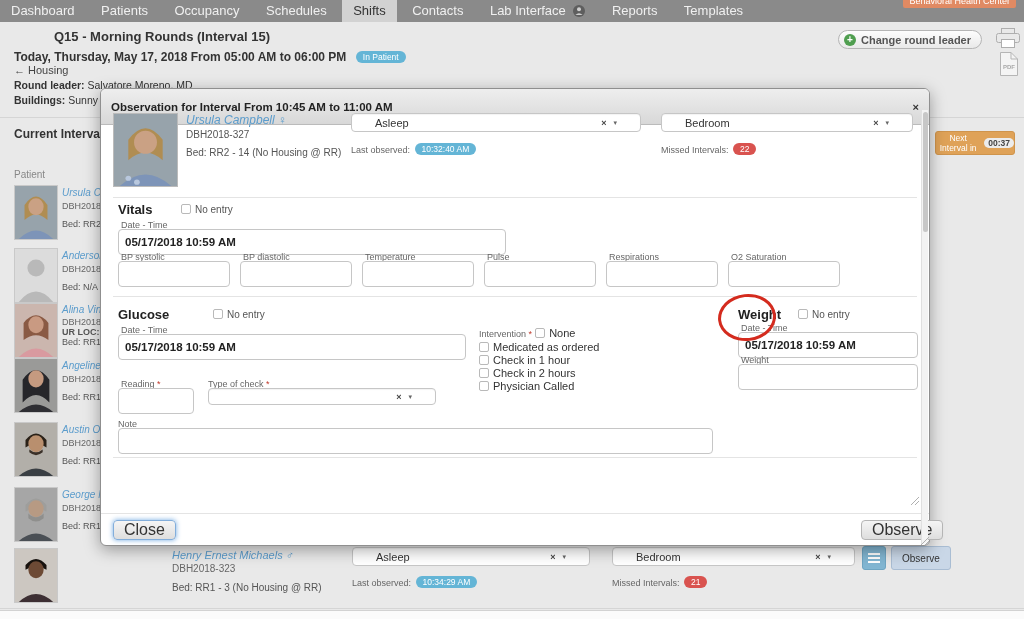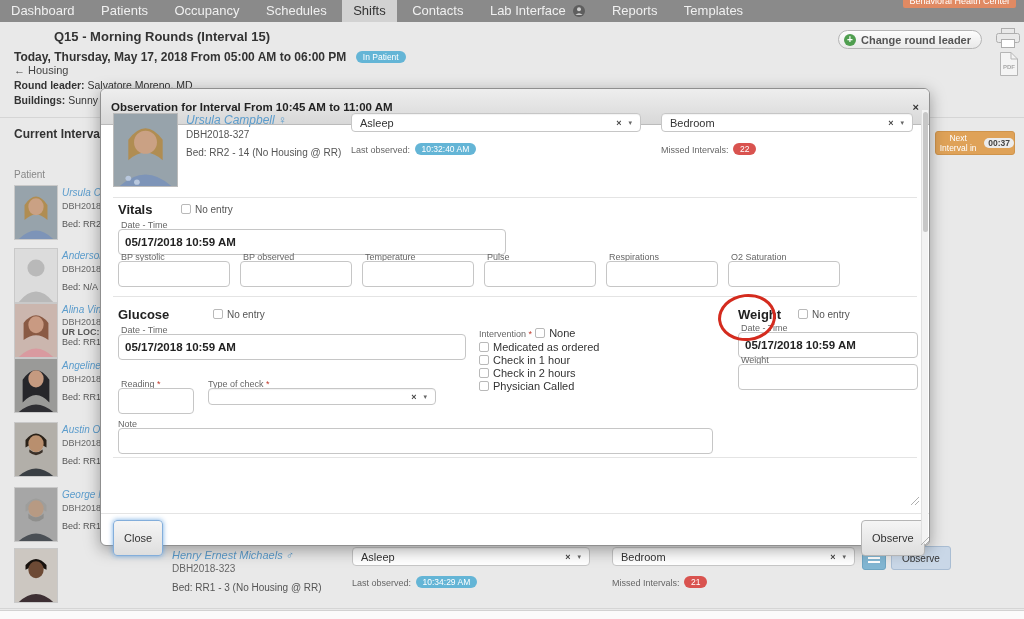--- a/index.html
+++ b/index.html
@@ -25,33 +25,33 @@
   .side-name { font-size:10px; font-style:italic; color:#5b9ccc; white-space:nowrap; }
   .side-id { font-size:9px; color:#666; white-space:nowrap; }
   .side-bed { font-size:9px; color:#555; white-space:nowrap; }
   .avatar { position:absolute; overflow:hidden; border:1px solid #c9c9c9; background:#ddd; }
   .avatar svg { display:block; width:100%; height:100%; }
   
   .modal { position:absolute; left:100px; top:88px; width:830px; height:458px; background:#fff; border:1px solid #8f8f8f; border-radius:6px; box-shadow:0 4px 16px rgba(0,0,0,.35); z-index:10; }
   .modal-header { position:absolute; top:0; left:0; right:0; height:36px; background:linear-gradient(#eeeeee,#d8d8d8); border-bottom:1px solid #bbb; border-radius:5px 5px 0 0; display:flex; align-items:center; padding:0 10px; cursor:move; }
   .modal-title { font-size:11.5px; font-weight:bold; color:#222; flex:1; }
   .modal-x { font-size:11px; font-weight:bold; color:#333; cursor:pointer; }
-  .sel { position:absolute; height:19px; background:#fff; border:1px solid #c6c6c6; border-radius:4px; display:flex; align-items:center; padding:0 8px; font-size:11px; color:#333; cursor:pointer; box-shadow:inset 0 1px 1px rgba(0,0,0,.05); }
+  .sel { position:absolute; height:19px; background:#fff; border:1px solid #c6c6c6; border-radius:4px; display:flex; align-items:center; padding:0 23px; font-size:11px; color:#333; cursor:pointer; box-shadow:inset 0 1px 1px rgba(0,0,0,.05); }
   .sel .val { flex:1; }
   .sel .x { font-size:9px; font-weight:bold; color:#444; margin-right:7px; }
   .sel .car { font-size:7px; color:#666; }
   .inp { position:absolute; border:1px solid #c6c6c6; border-radius:4px; background:#fff; font-size:11.5px; color:#222; padding:12px 6px; font-family:inherit; height:17px; }
   .inp.dt { font-weight:bold; }
   .sect { position:absolute; font-size:13px; font-weight:bold; color:#222; }
   .cb { display:inline-block; width:10px; height:10px; border:1px solid #b9b9b9; border-radius:2px; background:#fff; vertical-align:-1px; margin-right:4px; cursor:pointer; }
   .noentry { position:absolute; font-size:10px; color:#555; }
   .hr { position:absolute; left:12px; right:12px; border-top:1px solid #e4e4e4; }
   .req { color:#c0392b; }
   .radio-line { font-size:11px; color:#333; line-height:12px; margin-bottom:1px; white-space:nowrap; }
-  .btn { position:absolute; height:36px; border:1px solid #b5b5b5; border-radius:4px; background:linear-gradient(#f5f5f5,#dedede); font-size:11px; color:#333; padding:0 10px; font-family:inherit; cursor:pointer; }
+  .btn { position:absolute; height:20px; border:1px solid #b5b5b5; border-radius:4px; background:linear-gradient(#f5f5f5,#dedede); font-size:16px; color:#333; padding:0 10px; font-family:inherit; cursor:pointer; }
   .btn-close { border-color:#83aedb; box-shadow:0 0 5px rgba(98,160,222,.9); }
   .scroll-track { position:absolute; top:21px; bottom:1px; right:1px; width:7px; background:#f3f3f3; border-left:1px solid #e0e0e0; border-radius:0 0 5px 0; }
   .scroll-thumb { position:absolute; top:2px; left:1px; width:5px; height:120px; background:#c7c7c7; border-radius:3px; }
   .resize-handle { position:absolute; width:10px; height:10px; background:repeating-linear-gradient(135deg,transparent 0 2px,#b0b0b0 2px 3px); clip-path:polygon(100% 0,100% 100%,0 100%); }
   .red-circle { position:absolute; border:3px solid #d42b1e; border-radius:50%; transform:rotate(-6deg); z-index:12; pointer-events:none; }
   
   .orange-btn { position:absolute; background:#dfa258; border:1px solid #cf944c; border-radius:3px; color:#fff; font-size:8.5px; display:flex; align-items:center; justify-content:center; gap:4px; cursor:pointer; }
   .blue-sq { position:absolute; width:24px; height:24px; background:#82b6d2; border:1px solid #6fa5c2; border-radius:3px; display:flex; flex-direction:column; justify-content:center; align-items:center; gap:2px; cursor:pointer; }
   .blue-sq i { display:block; width:12px; height:2px; background:#fff; }
   .observe-blue { position:absolute; height:24px; background:#c9d7e7; border:1px solid #a9bdd3; border-radius:3px; font-size:10px; color:#333; padding:0 10px; font-family:inherit; cursor:pointer; }
@@ -285,21 +285,21 @@
 
   <div class="hr" style="top:108px"></div>
 
   <div class="sect" style="left:17px;top:113px">Vitals</div>
   <div class="noentry" style="left:80px;top:115px"><span class="cb"></span><span>No entry</span></div>
   <div class="abs lbl" style="left:20px;top:131px">Date - Time</div>
   <input class="inp dt" style="left: 17px; top: 140px; width: 388px;" value="05/17/2018 10:59 AM">
 
   <div class="abs lbl" style="left:20px;top:163px">BP systolic</div>
   <input class="inp" style="left: 17px; top: 172px; width: 112px;">
-  <div class="abs lbl" style="left:142px;top:163px">BP observed</div>
+  <div class="abs lbl" style="left:142px;top:163px">BP diastolic</div>
   <input class="inp" style="left: 139px; top: 172px; width: 112px;">
   <div class="abs lbl" style="left:264px;top:163px">Temperature</div>
   <input class="inp" style="left: 261px; top: 172px; width: 112px;">
   <div class="abs lbl" style="left:386px;top:163px">Pulse</div>
   <input class="inp" style="left: 383px; top: 172px; width: 112px;">
   <div class="abs lbl" style="left:508px;top:163px">Respirations</div>
   <input class="inp" style="left: 505px; top: 172px; width: 112px;">
   <div class="abs lbl" style="left:630px;top:163px">O2 Saturation</div>
   <input class="inp" style="left: 627px; top: 172px; width: 112px;">
 

